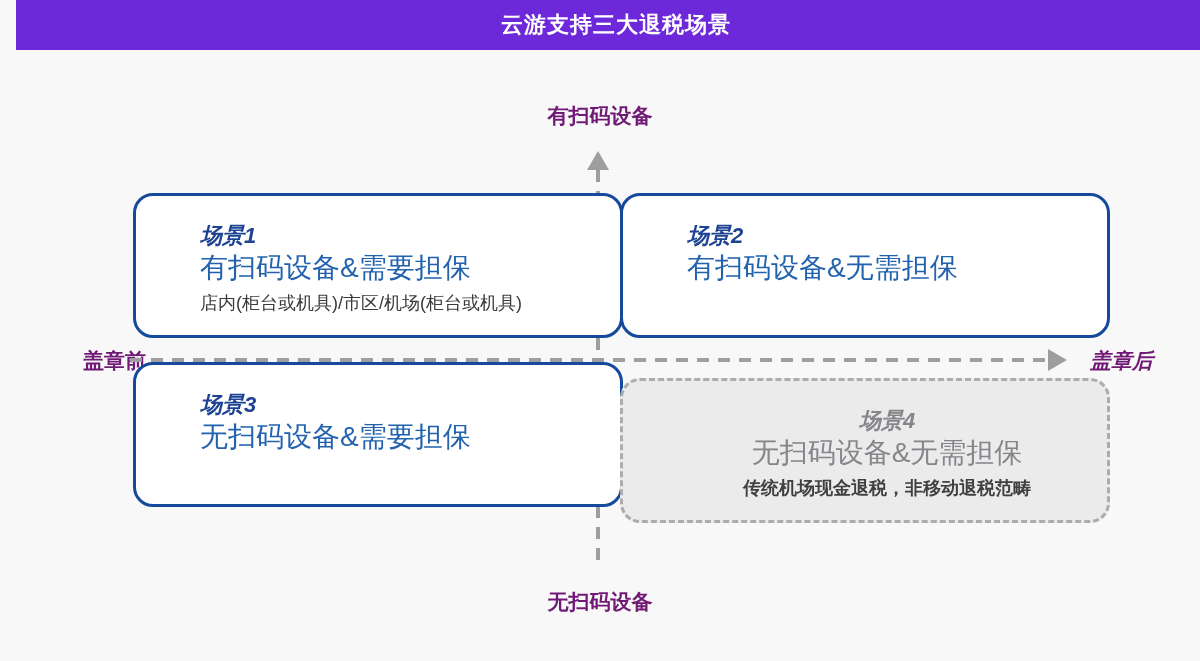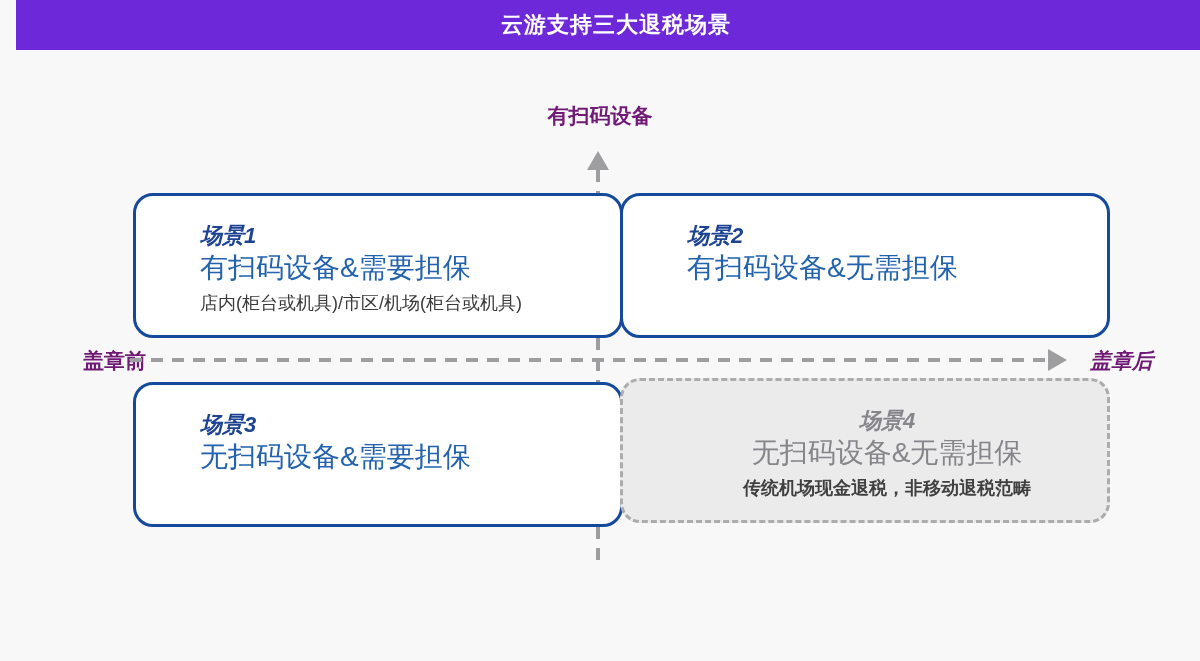--- a/index.html
+++ b/index.html
@@ -53,21 +53,21 @@
 
   
   .card {
     position: absolute; width: 490px; height: 145px;
     background: #FFFFFF;
     border: 3px solid #14499C; border-radius: 20px;
     padding: 25px 20px 0 64px;
   }
   .card.q1 { left: 133px; top: 193px; }
   .card.q2 { left: 620px; top: 193px; }
-  .card.q3 { left: 133px; top: 382px; }
+  .card.q3 { left: 133px; top: 362px; }
   .card.q4 { left: 620px; top: 378px;
     background: #EBEBEC; border: 3px dashed #ACACAE; text-align: center;
   }
   .card-title {
     font-size: 22px; font-weight: bold; font-style: italic;
     color: #1D4392; line-height: 30px;
   }
   .card-subtitle {
     font-size: 28px; font-weight: normal;
     color: #2363AE; line-height: 34px;
@@ -83,20 +83,21 @@
 </head>
 <body>
 
 <div class="stage">
 
   <div class="header">
     <div class="header-title">云游支持三大退税场景</div>
   </div>
 
   <div class="axis-label top">有扫码设备</div>
+  <div class="axis-label bottom">无扫码设备</div>
   <div class="axis-label left">盖章前</div>
   <div class="axis-label right">盖章后</div>
 
   <div class="v-arrowhead"></div>
   <div class="v-axis"></div>
   <div class="h-axis"></div>
   <div class="h-arrowhead"></div>
 
   <div class="card q1">
     <div class="card-title">场景1</div>

